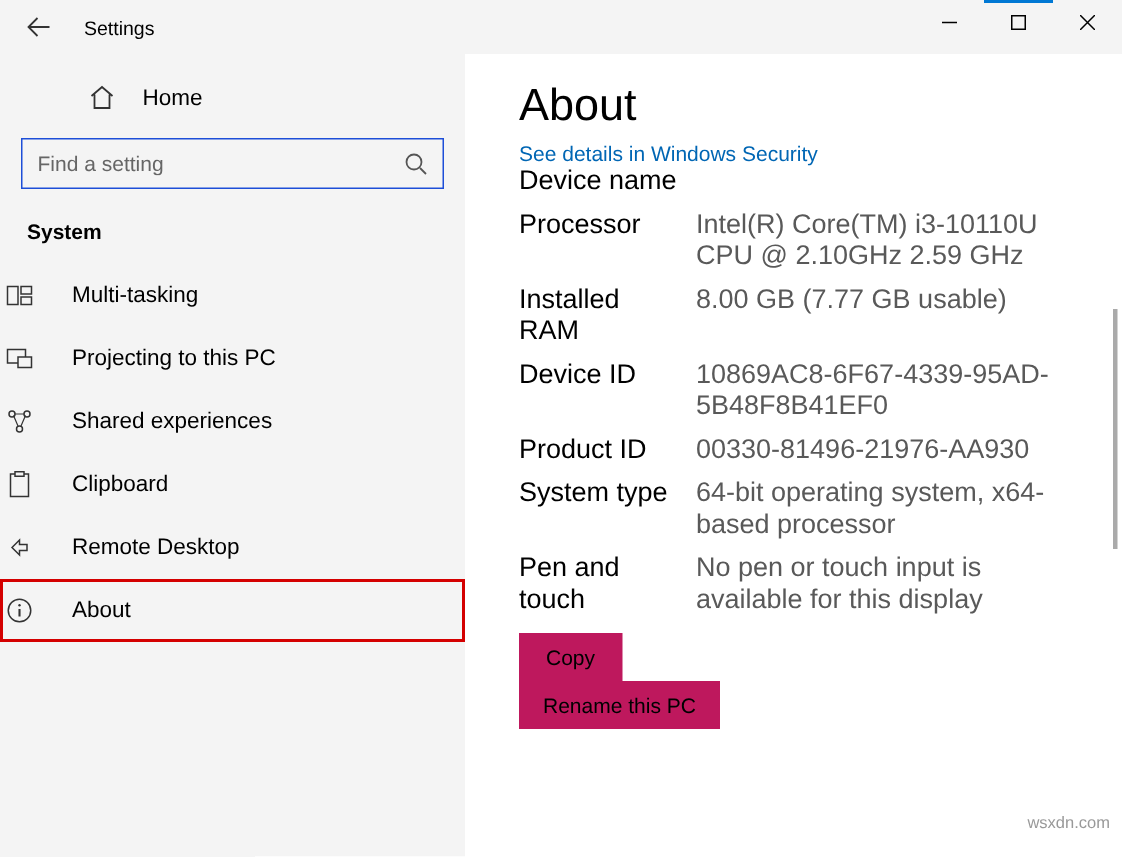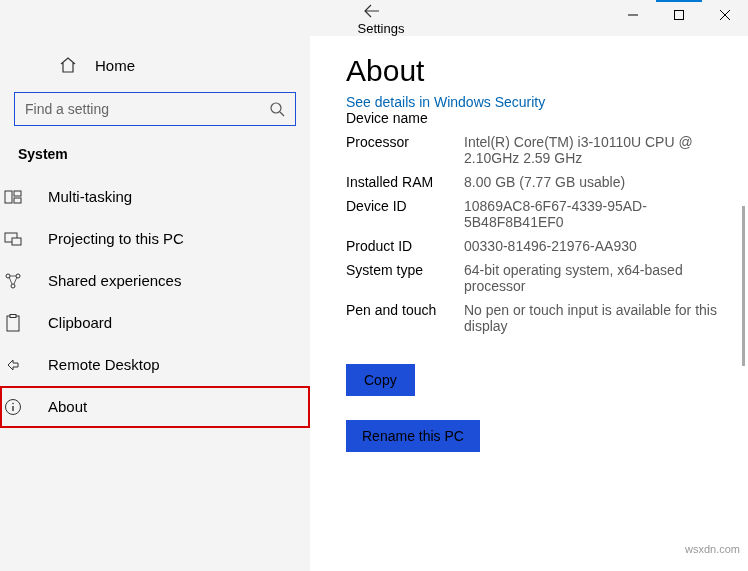--- a/index.html
+++ b/index.html
@@ -116,42 +116,41 @@
   h2 {
     font-weight: 400;
     font-size: 21px;
     margin-bottom: 18px;
   }
   .spec-table {
     display: grid;
     grid-template-columns: 110px 1fr;
     row-gap: 8px;
     column-gap: 8px;
-    font-size: 14px;
-    margin-bottom: 30px;
+    font-size: 18px;
+    margin-bottom: 12px;
   }
   .spec-label { color: #000; }
   .spec-value { color: #595959; padding-right: 10px; }
   .btn {
-    background: #1d4ed8;
+    background: #be185d;
     border: none;
     padding: 8px 18px;
     font-size: 14px;
     font-family: inherit;
     cursor: default;
-    margin-bottom: 24px;
     display: inline-block;
   }
   .btn.wide { padding: 8px 16px; }
   .watermark {
     position: absolute;
     bottom: 16px; right: 8px;
     font-size: 11px; color: #999;
   }
-  .titlebar, .sidebar { background: #f4f4f4; flex-direction: column; }
+  .titlebar, .sidebar { background: #f4f4f4; }
   svg { display: block; }
 </style>
 </head>
 <body>
 
 <div class="titlebar">
   <div class="back-btn">
     <svg width="16" height="16" viewBox="0 0 16 16">
       <path d="M7 2 L1 8 L7 14 M1 8 L15 8" stroke="#333" stroke-width="1.2" fill="none"></path>
     </svg>

